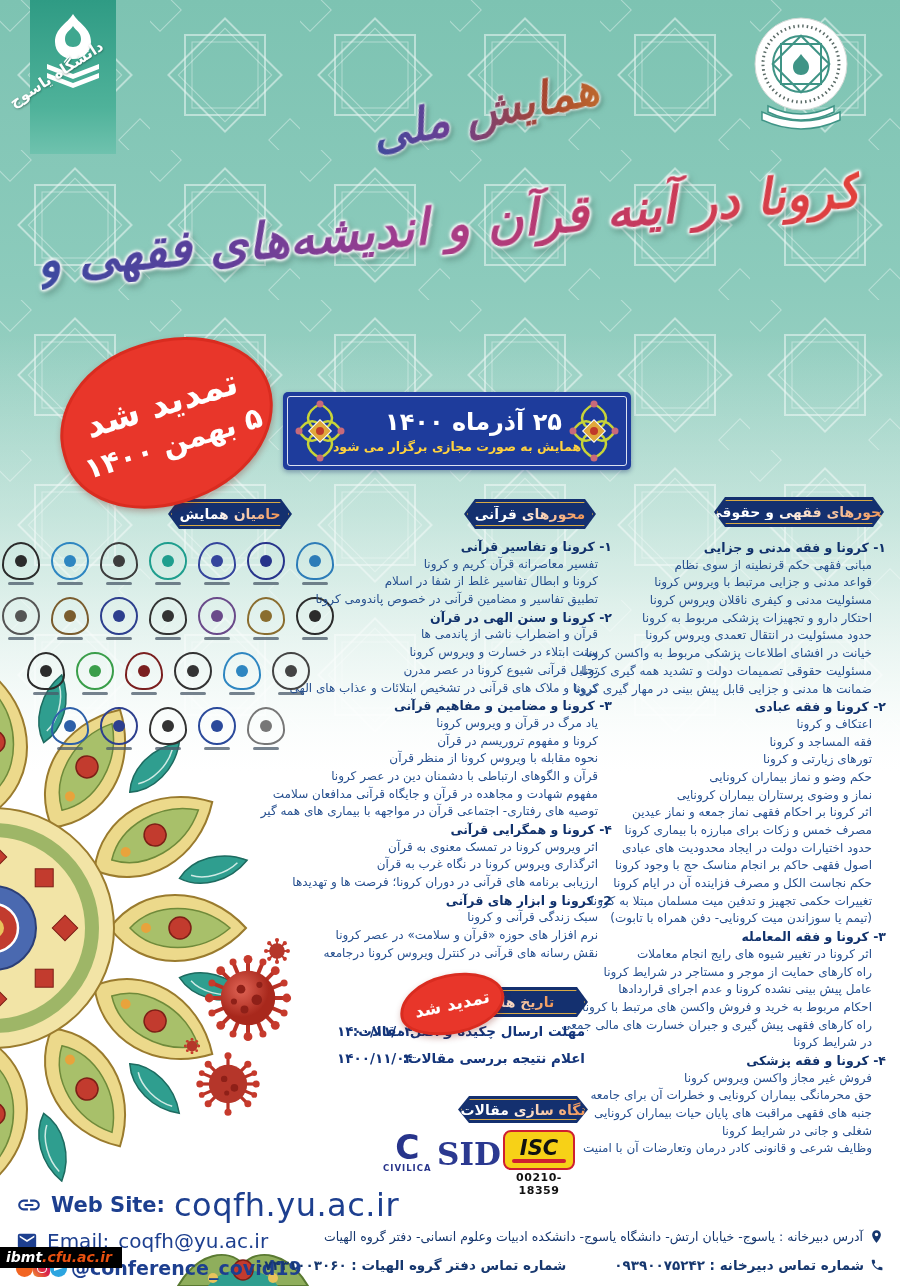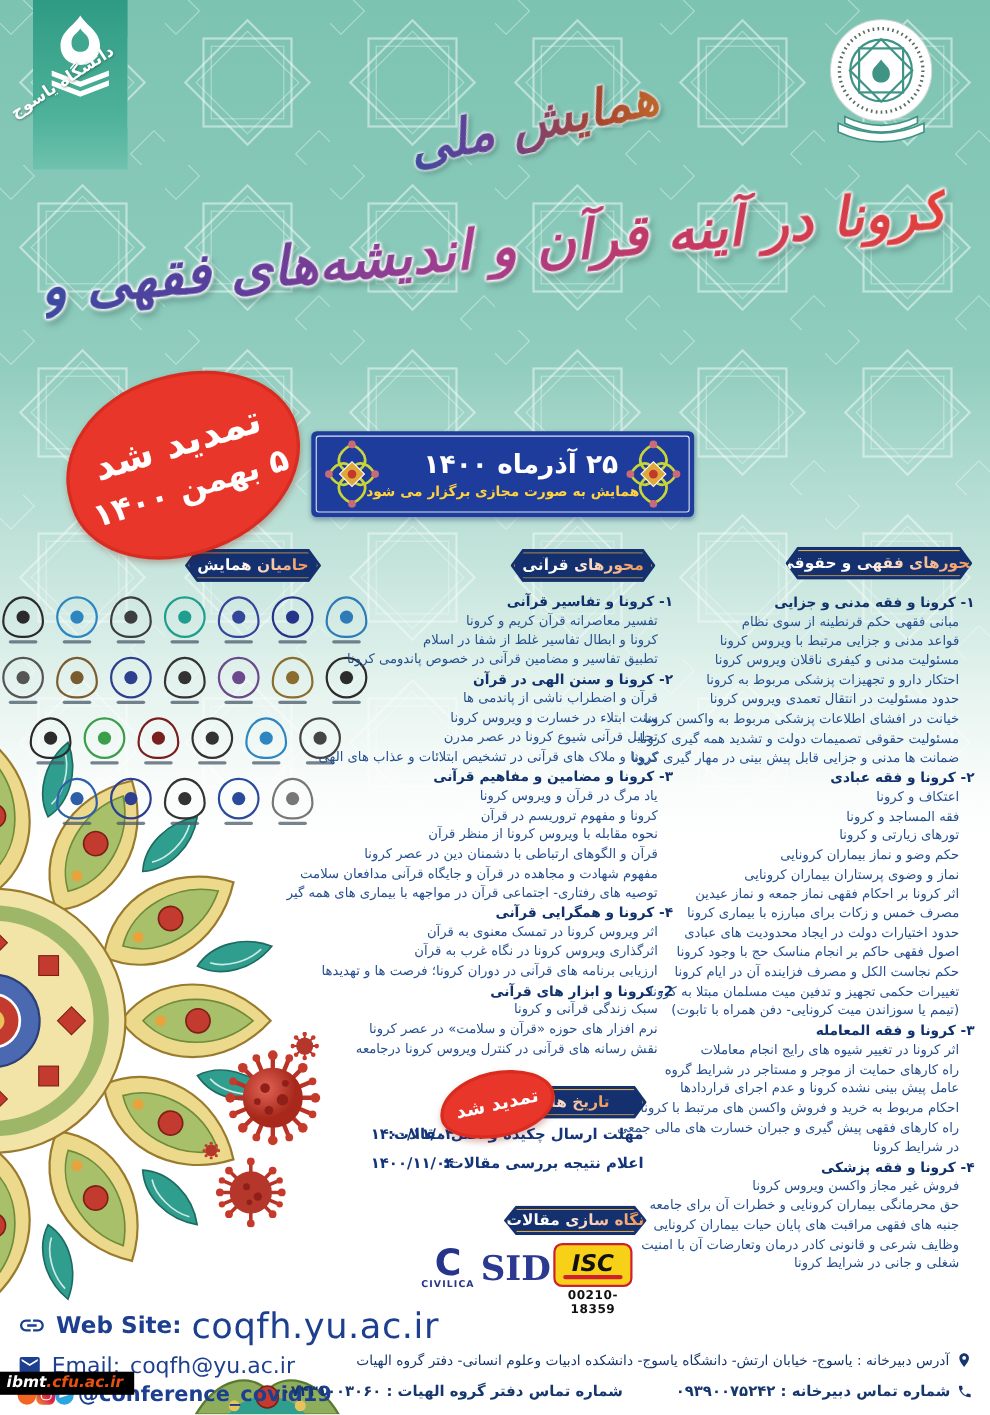--- a/index.html
+++ b/index.html
@@ -616,31 +616,31 @@
       <div class="axis-item">نماز و وضوی پرستاران بیماران کرونایی</div>
       <div class="axis-item">اثر کرونا بر احکام فقهی نماز جمعه و نماز عیدین</div>
       <div class="axis-item">مصرف خمس و زکات برای مبارزه با بیماری کرونا</div>
       <div class="axis-item">حدود اختیارات دولت در ایجاد محدودیت های عبادی</div>
       <div class="axis-item">اصول فقهی حاکم بر انجام مناسک حج با وجود کرونا</div>
       <div class="axis-item">حکم نجاست الکل و مصرف فزاینده آن در ایام کرونا</div>
       <div class="axis-item">تغییرات حکمی تجهیز و تدفین میت مسلمان مبتلا به کرونا</div>
       <div class="axis-item">(تیمم یا سوزاندن میت کرونایی- دفن همراه با تابوت)</div>
       <div class="axis-heading">۳- کرونا و فقه المعامله</div>
       <div class="axis-item">اثر کرونا در تغییر شیوه های رایج انجام معاملات</div>
-      <div class="axis-item">راه کارهای حمایت از موجر و مستاجر در شرایط گروه</div>
+      <div class="axis-item">راه کارهای حمایت از موجر و مستاجر در شرایط کرونا</div>
       <div class="axis-item">عامل پیش بینی نشده کرونا و عدم اجرای قراردادها</div>
       <div class="axis-item">احکام مربوط به خرید و فروش واکسن های مرتبط با کرونا</div>
       <div class="axis-item">راه کارهای فقهی پیش گیری و جبران خسارت های مالی جمعی</div>
       <div class="axis-item">در شرایط کرونا</div>
       <div class="axis-heading">۴- کرونا و فقه پزشکی</div>
       <div class="axis-item">فروش غیر مجاز واکسن ویروس کرونا</div>
       <div class="axis-item">حق محرمانگی بیماران کرونایی و خطرات آن برای جامعه</div>
       <div class="axis-item">جنبه های فقهی مراقبت های پایان حیات بیماران کرونایی</div>
+      <div class="axis-item">شغلی و جانی در شرایط کرونا</div>
       <div class="axis-item">وظایف شرعی و قانونی کادر درمان وتعارضات آن با امنیت</div>
-      <div class="axis-item">شغلی و جانی در شرایط کرونا</div>
     </div>
 
   <div class="pill" style="left:420px;top:987px;width:168px;height:30px;">
     <span class="pborder"></span>
       <span class="ptext">تاریخ های مهم</span>
   </div>
   <div class="stamp stamp-small">تمدید شد</div>
   <div class="date-row-label" style="top:1023px;">مهلت ارسال چکیده و اصل مقالات:</div>
   <div class="date-row-value" style="top:1023px;">۱۴۰۰/۱۱/۰۴</div>
   <div class="date-row-label" style="top:1050px;">اعلام نتیجه بررسی مقالات:</div>

